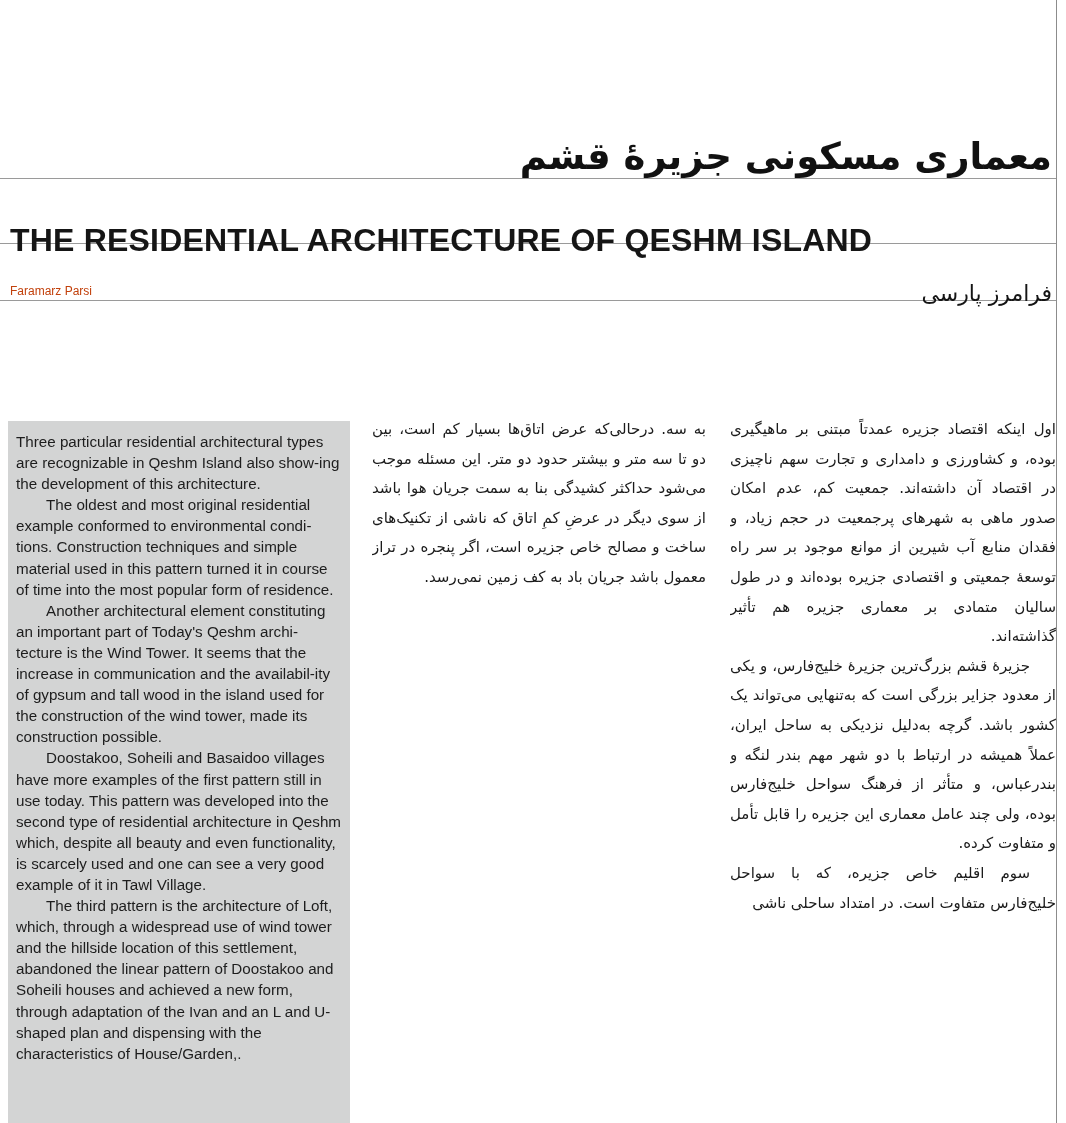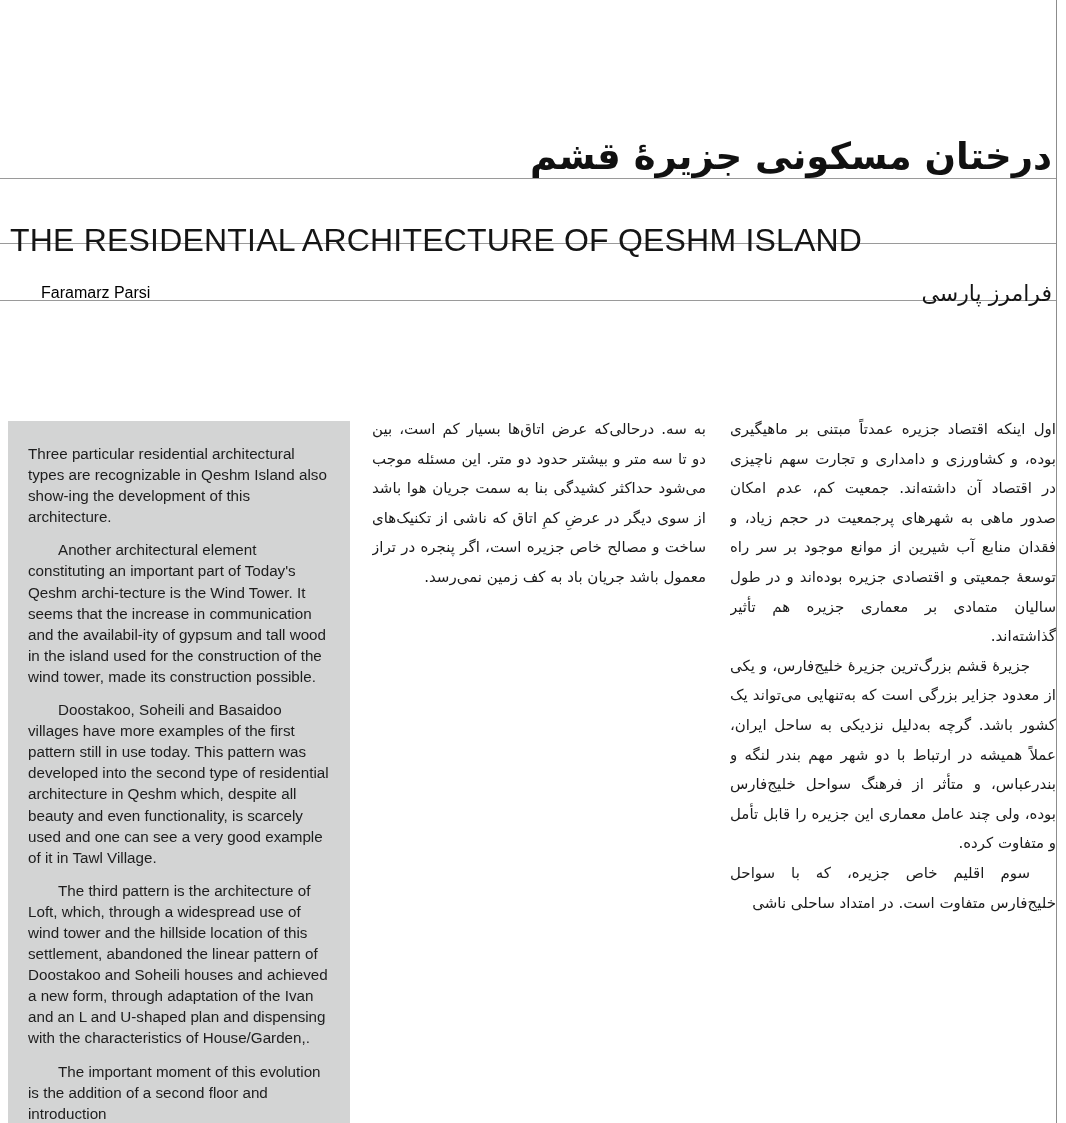--- a/index.html
+++ b/index.html
@@ -67,35 +67,34 @@
     color: #111;
     white-space: nowrap;
     letter-spacing: -1px;
   }
 
   .title-en {
     position: absolute;
     left: 10px;
     top: 203px;
     font-size: 32px;
-    font-weight: 400;
+    font-weight: 700;
     line-height: 1;
     color: #151515;
     white-space: nowrap;
     letter-spacing: 0.2px;
   }
 
   .author-en {
     position: absolute;
     left: 10px;
     top: 285px;
-    font-size: 16px;
-    line-height: 1;
-    color: #000000;
-    margin-left: 31px;
+    font-size: 12px;
+    line-height: 1;
+    color: #c2410c;
   }
 
   .author-fa {
     position: absolute;
     right: 14px;
     top: 283px;
     font-family: "DejaVu Sans", sans-serif;
     font-size: 22px;
     line-height: 1;
     direction: rtl;
@@ -122,21 +121,21 @@
   #col-en {
     left: 8px;
     width: 342px;
     background: #d3d4d4;
     padding: 10px 8px 0 8px;
     box-sizing: border-box;
     top: 6px;
     height: 702px;
   }
   #col-en p {
-    margin: 12px;
+    margin: 0;
     font-size: 15.2px;
     line-height: 21.1px;
     color: #1d1d1d;
     text-align: left;
   }
   #col-en p + p { text-indent: 30px; }
 
   
   #col-fa-mid {
     left: 372px;
@@ -166,37 +165,37 @@
 <div id="page">
 
   <div class="v-rule"></div>
 
   <div id="masthead">
 
     <div class="h-rule r1"></div>
     <div class="h-rule r2"></div>
     <div class="h-rule r3"></div>
 
-    <div class="title-fa">درختان مسکونی جزیرهٔ قشم</div>
+    <div class="title-fa">معماری مسکونی جزیرهٔ قشم</div>
 
     <h1 class="title-en">THE RESIDENTIAL ARCHITECTURE OF QESHM ISLAND</h1>
 
     <div class="author-en">Faramarz Parsi</div>
 
     <div class="author-fa">فرامرز پارسی</div>
   </div>
 
   <div id="columns">
 
     <div class="col" id="col-en">
       <p>Three particular residential architectural types are recognizable in Qeshm Island also show-ing the development of this architecture.</p>
+      <p>The oldest and most original residential example conformed to environmental condi-tions. Construction techniques and simple material used in this pattern turned it in course of time into the most popular form of residence.</p>
       <p>Another architectural element constituting an important part of Today's Qeshm archi-tecture is the Wind Tower. It seems that the increase in communication and the availabil-ity of gypsum and tall wood in the island used for the construction of the wind tower, made its construction possible.</p>
       <p>Doostakoo, Soheili and Basaidoo villages have more examples of the first pattern still in use today. This pattern was developed into the second type of residential architecture in Qeshm which, despite all beauty and even functionality, is scarcely used and one can see a very good example of it in Tawl Village.</p>
       <p>The third pattern is the architecture of Loft, which, through a widespread use of wind tower and the hillside location of this settlement, abandoned the linear pattern of Doostakoo and Soheili houses and achieved a new form, through adaptation of the Ivan and an L and U-shaped plan and dispensing with the characteristics of House/Garden,.</p>
-      <p>The important moment of this evolution is the addition of a second floor and introduction</p>
     </div>
 
     <div class="col fa-col" id="col-fa-mid">
       <p>به سه. درحالی‌که عرض اتاق‌ها بسیار کم است، بین دو تا سه متر و بیشتر حدود دو متر. این مسئله موجب می‌شود حداکثر کشیدگی بنا به سمت جریان هوا باشد از سوی دیگر در عرضِ کمِ اتاق که ناشی از تکنیک‌های ساخت و مصالح خاص جزیره است، اگر پنجره در تراز معمول باشد جریان باد به کف زمین نمی‌رسد.</p>
     </div>
 
     <div class="col fa-col" id="col-fa-right">
       <p>اول اینکه اقتصاد جزیره عمدتاً مبتنی بر ماهیگیری بوده، و کشاورزی و دامداری و تجارت سهم ناچیزی در اقتصاد آن داشته‌اند. جمعیت کم، عدم امکان صدور ماهی به شهرهای پرجمعیت در حجم زیاد، و فقدان منابع آب شیرین از موانع موجود بر سر راه توسعهٔ جمعیتی و اقتصادی جزیره بوده‌اند و در طول سالیان متمادی بر معماری جزیره هم تأثیر گذاشته‌اند.</p>
       <p>جزیرهٔ قشم بزرگ‌ترین جزیرهٔ خلیج‌فارس، و یکی از معدود جزایر بزرگی است که به‌تنهایی می‌تواند یک کشور باشد. گرچه به‌دلیل نزدیکی به ساحل ایران، عملاً همیشه در ارتباط با دو شهر مهم بندر لنگه و بندرعباس، و متأثر از فرهنگ سواحل خلیج‌فارس بوده، ولی چند عامل معماری این جزیره را قابل تأمل و متفاوت کرده.</p>
       <p>سوم اقلیم خاص جزیره، که با سواحل خلیج‌فارس متفاوت است. در امتداد ساحلی ناشی</p>

